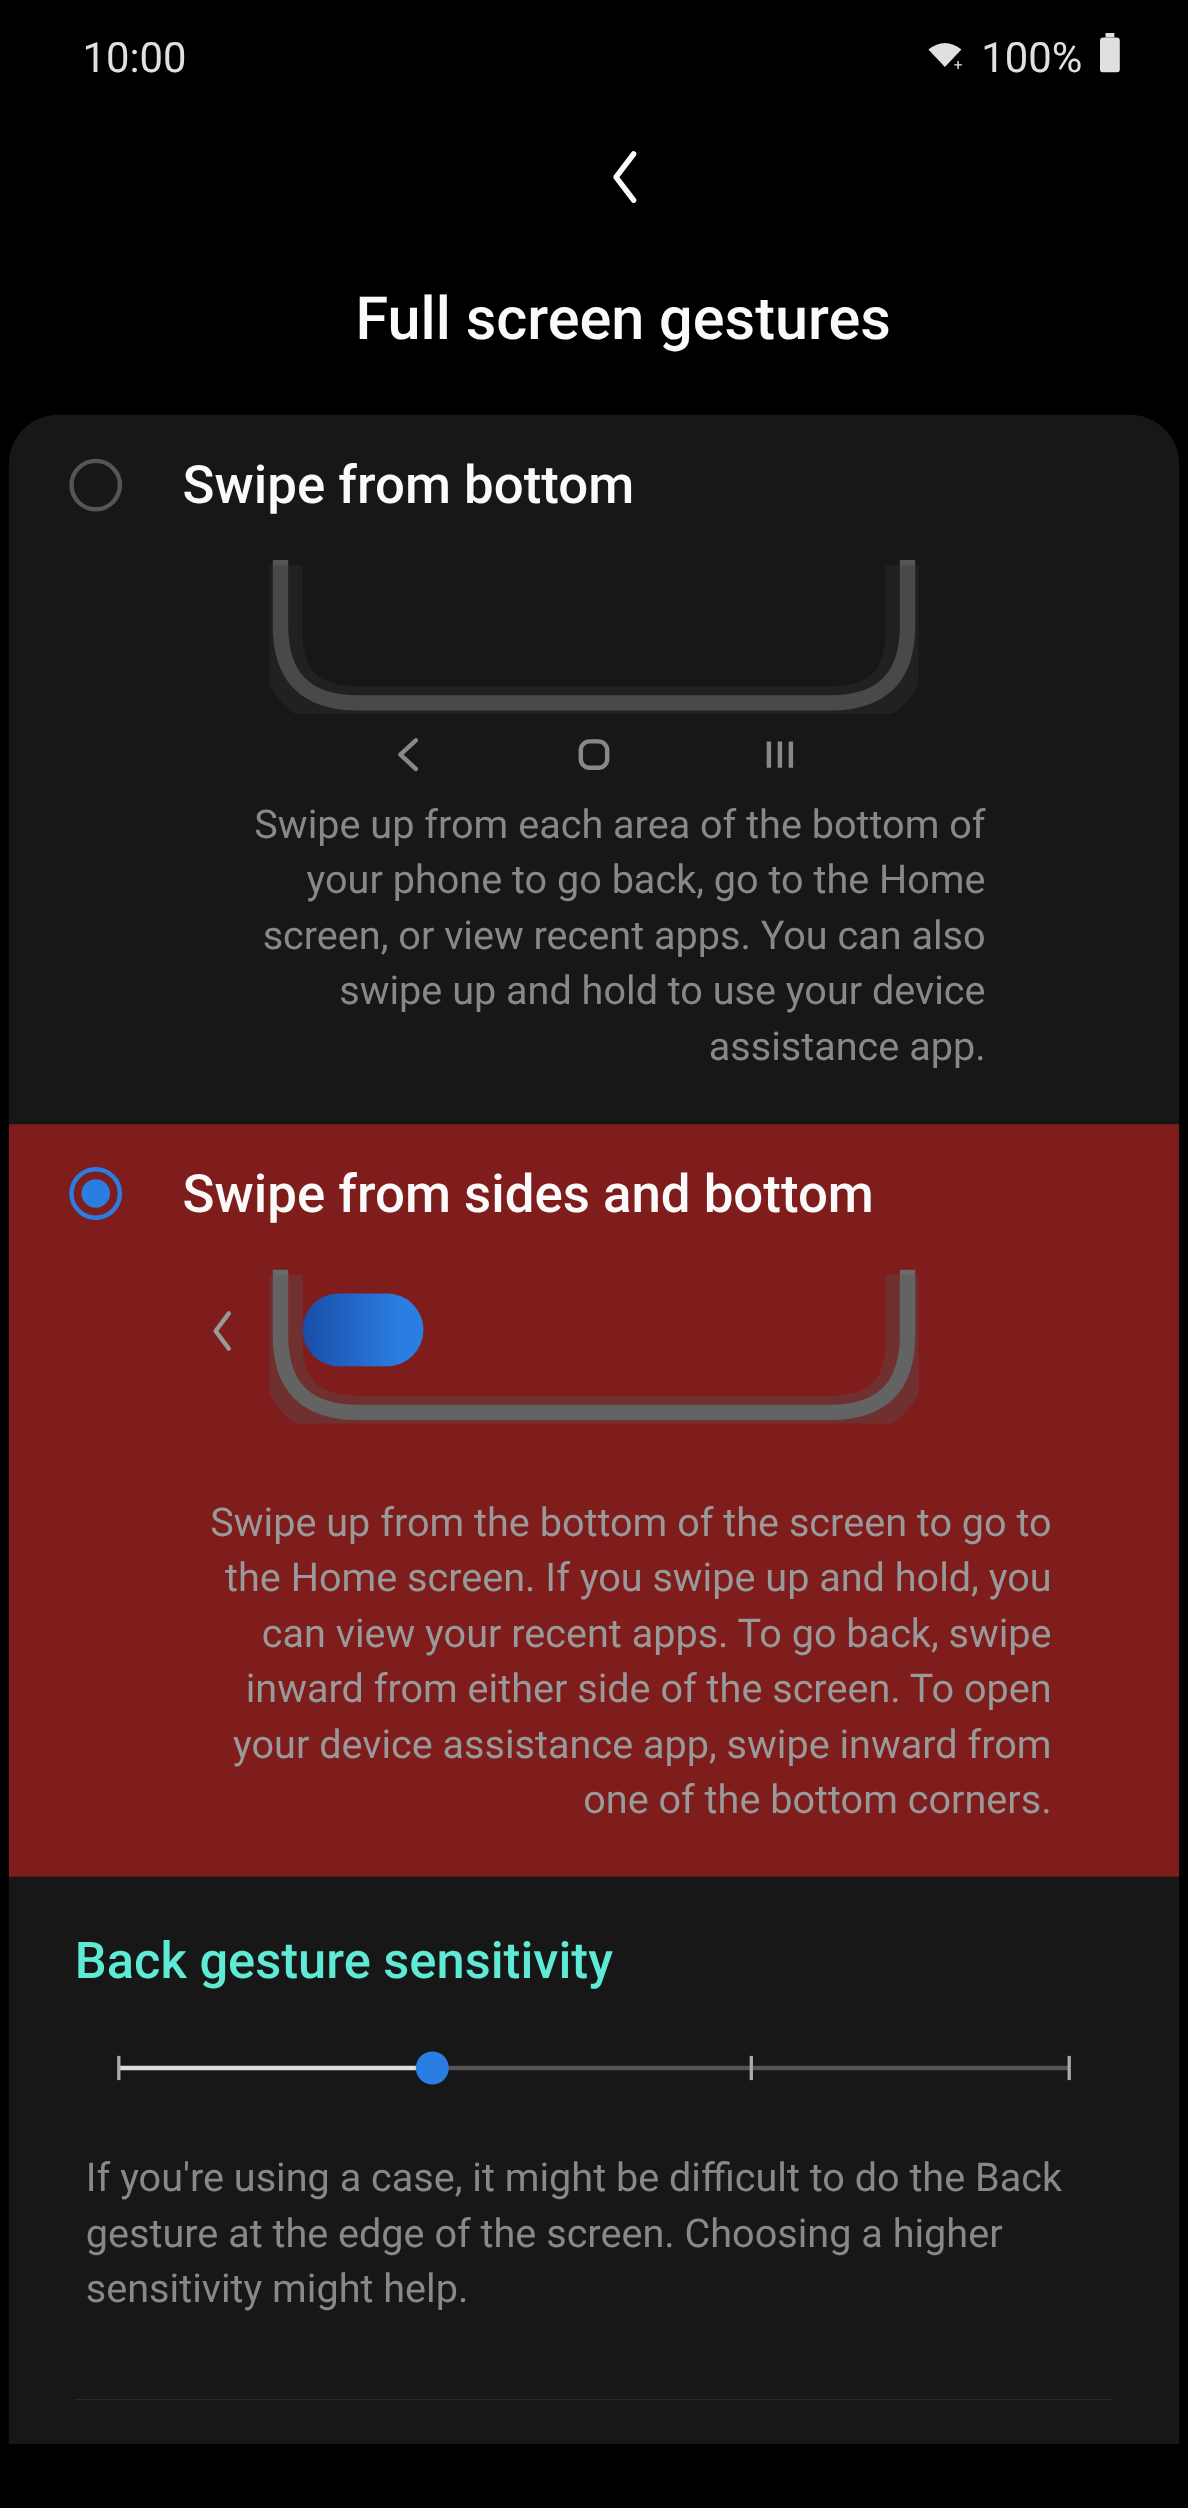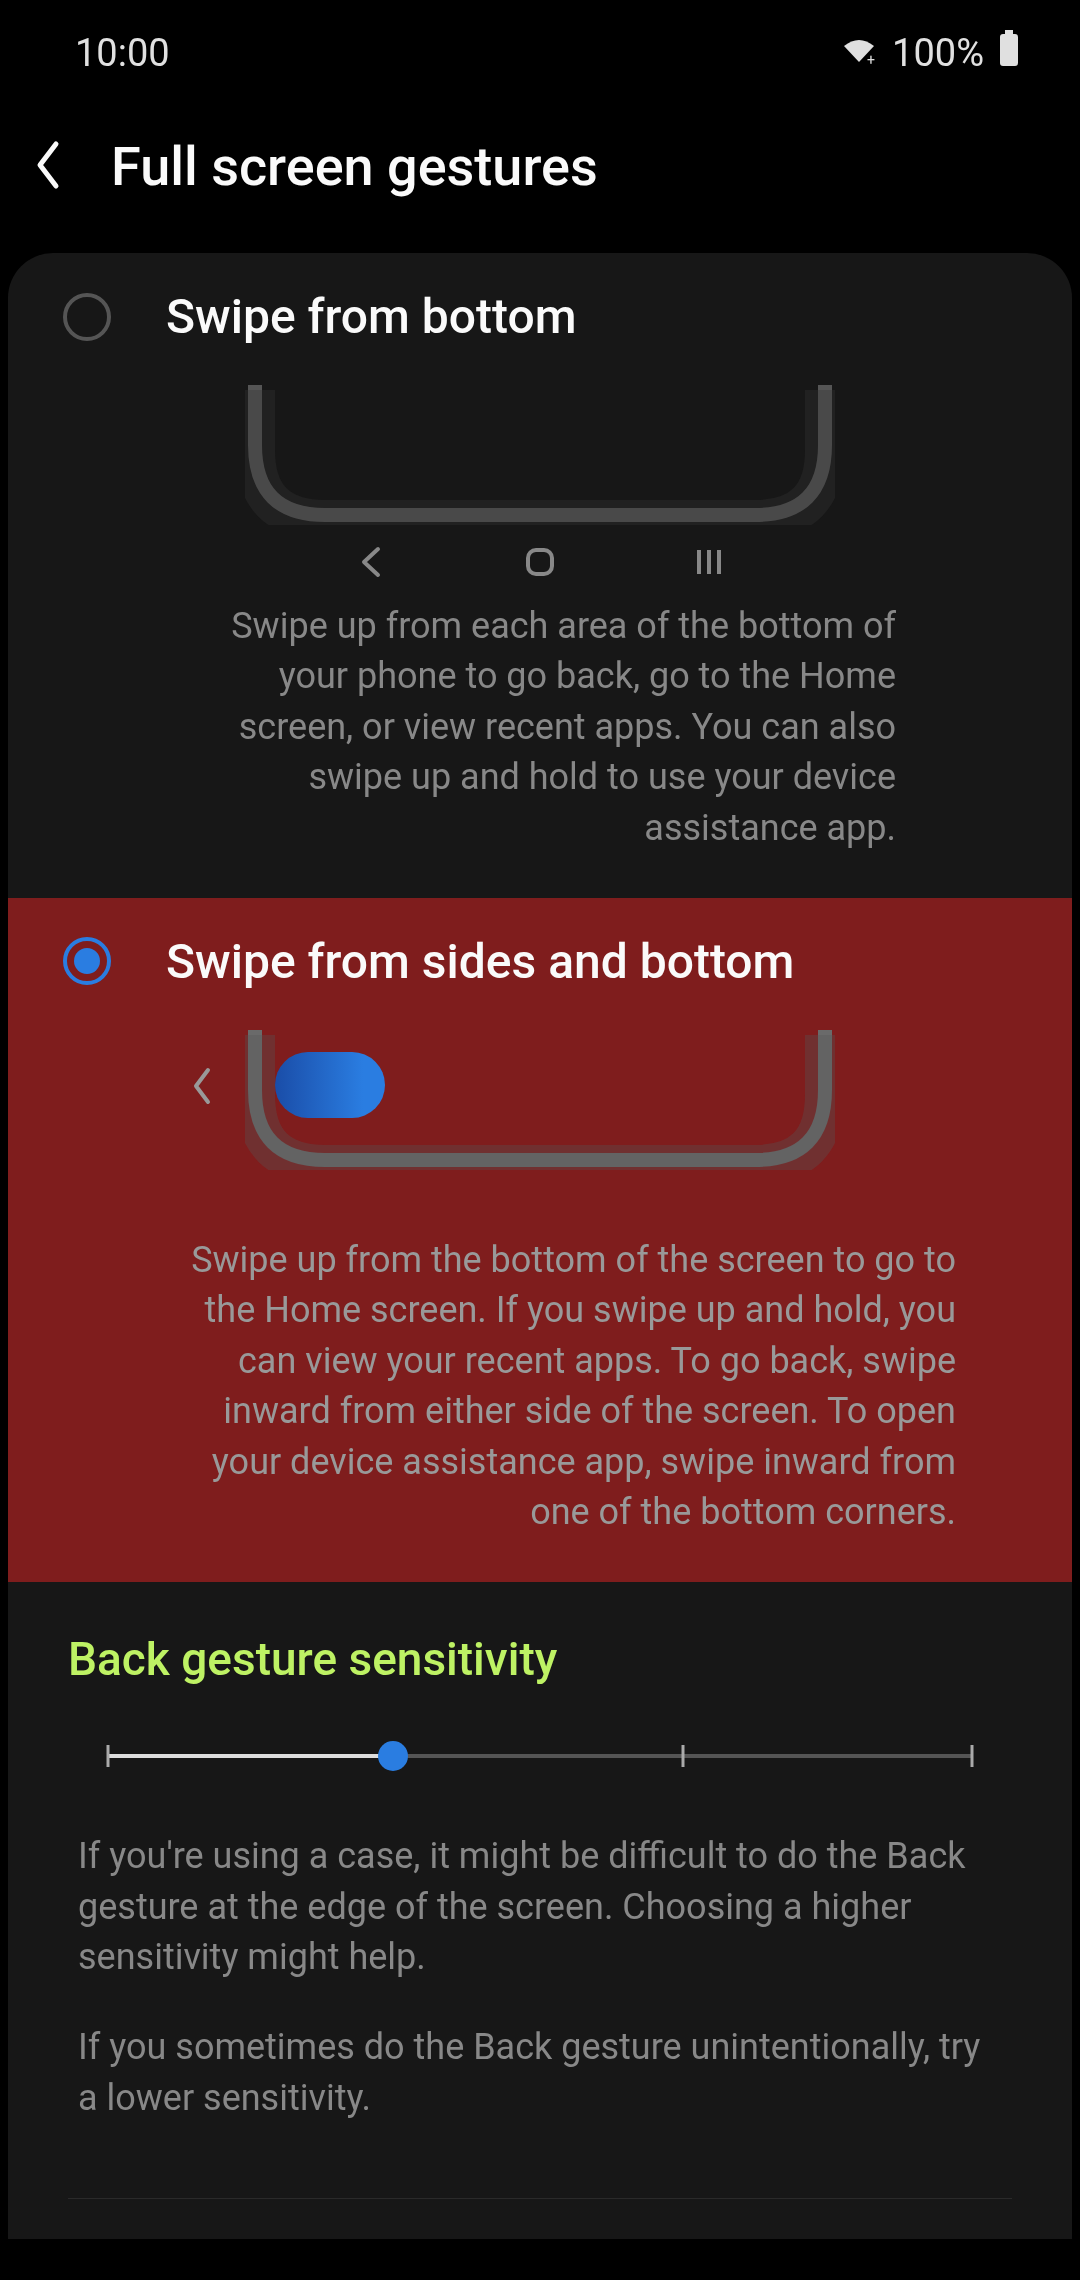--- a/index.html
+++ b/index.html
@@ -22,22 +22,23 @@
     color: #e0e0e0;
     gap: 12px;
   }
   .status-right { display: flex; align-items: center; gap: 14px; }
   .wifi-icon, .battery-icon { display: inline-block; }
 
   
   .header {
     display: flex;
     align-items: center;
-    padding: 40px 50px 55px 32px;
-    gap: 49px;
+    padding: 40px 50px 55px 103px;
+    gap: 69px;
+    flex-direction: column;
   }
   .back-arrow svg { width: 30px; height: 50px; }
   .title {
     font-size: 54px;
     font-weight: 500;
     color: #fafafa;
   }
 
   
   .card {
@@ -149,21 +150,21 @@
     padding: 0 60px 0 110px;
   }
 
   
   .sensitivity {
     padding: 50px 60px 30px 60px;
   }
   .section-title {
     font-size: 46px;
     font-weight: 500;
-    color: #bef264;
+    color: #5eead4;
     margin-bottom: 50px;
   }
   .slider-labels {
     display: flex;
     justify-content: space-between;
     font-size: 38px;
     color: #eee;
     margin-bottom: 28px;
     padding: 0 4px;
   }
@@ -320,21 +321,20 @@
     <div class="section-title">Back gesture sensitivity</div>
     <div class="slider-wrap">
       <div class="slider-track"></div>
       <div class="slider-fill" id="slider-fill" style="width: 33%;"></div>
       <div class="tick" style="left:0%"></div>
       <div class="tick" style="left:66.6%"></div>
       <div class="tick" style="left:100%"></div>
       <div class="thumb" id="slider-thumb" style="left: 33%;"></div>
     </div>
     <p class="hint">If you're using a case, it might be difficult to do the Back gesture at the edge of the screen. Choosing a higher sensitivity might help.</p>
-    <p class="hint">If you sometimes do the Back gesture unintentionally, try a lower sensitivity.</p>
   </div>
 
   <div class="divider"></div>
 
   <div class="toggle-row">
     
     
   </div>
 </div>
 

